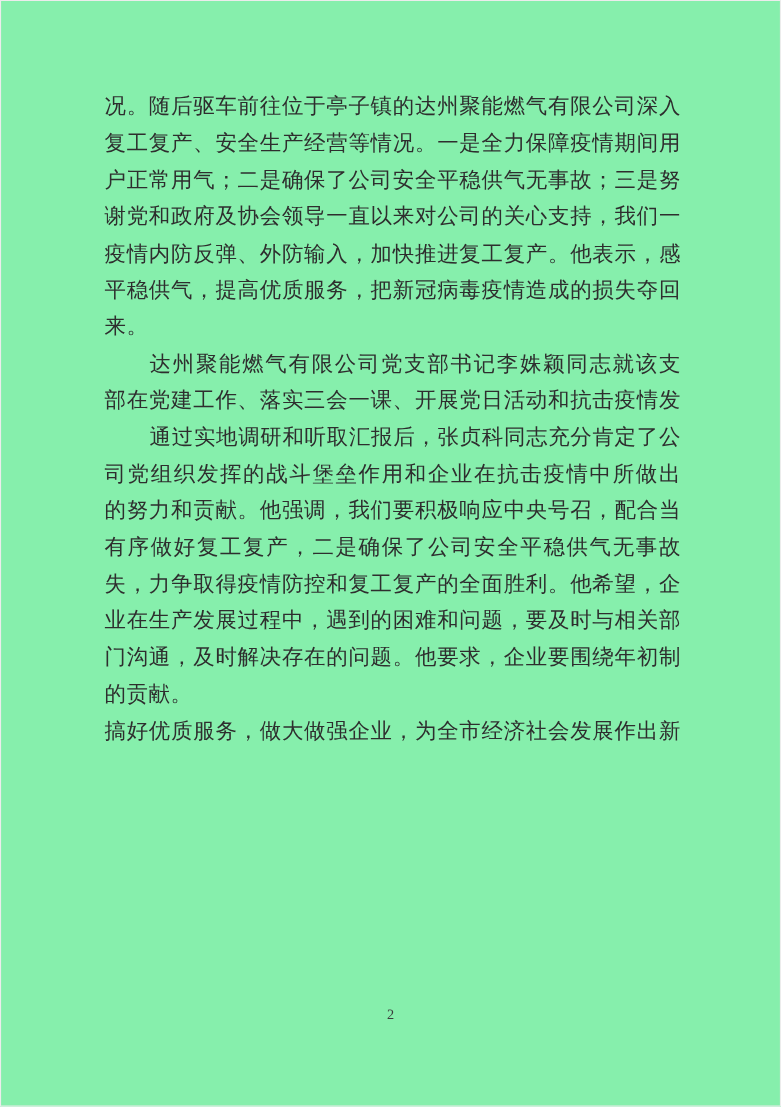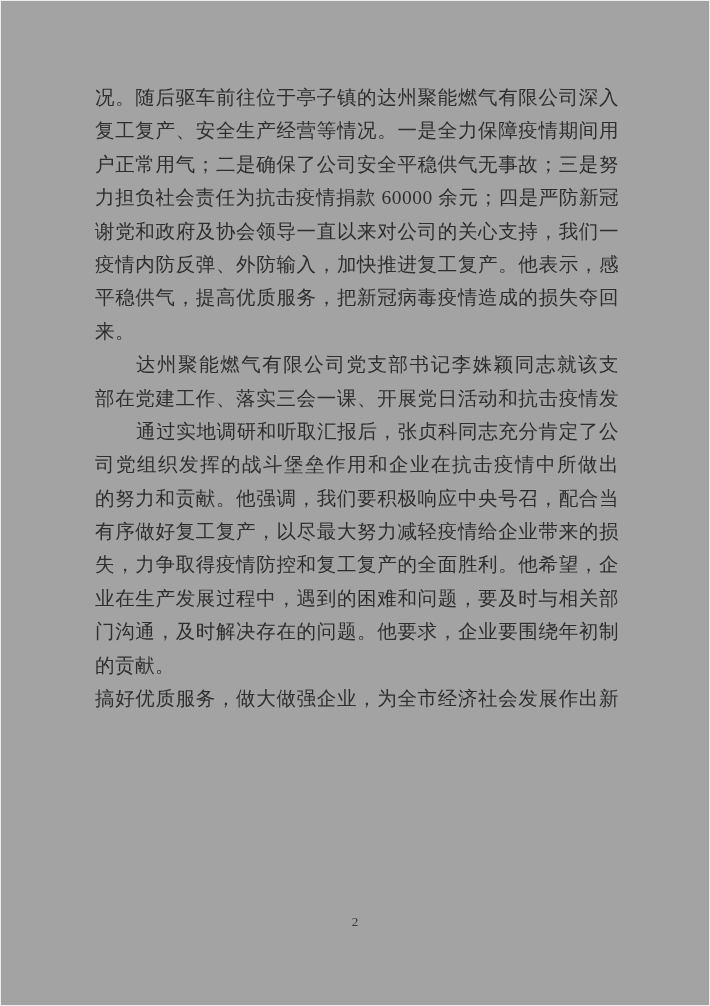--- a/index.html
+++ b/index.html
@@ -10,21 +10,21 @@
   body {
     width: 710px;
     height: 1006px;
     position: relative;
     overflow: hidden;
     font-family: "Liberation Serif", serif;
   }
   .page {
     position: absolute;
     inset: 0;
-    background: #a3a3a3;
+    background: #86efac;
     box-shadow: inset 0 0 0 1px #ececec;
     padding-left: 35px;
   }
   .text-block {
     position: absolute;
     left: 95px;
     top: 81px;
     width: 524px;
     color: #2e2e2e;
     font-size: 19.5px;
@@ -55,31 +55,30 @@
   }
 </style>
 </head>
 <body>
 
 <div class="page">
   <div class="text-block">
       <div class="line">况。随后驱车前往位于亭子镇的达州聚能燃气有限公司深入</div>
       <div class="line">复工复产、安全生产经营等情况。一是全力保障疫情期间用</div>
       <div class="line">户正常用气；二是确保了公司安全平稳供气无事故；三是努</div>
-      <div class="line">力担负社会责任为抗击疫情捐款 60000 余元；四是严防新冠</div>
       <div class="line">谢党和政府及协会领导一直以来对公司的关心支持，我们一</div>
       <div class="line">疫情内防反弹、外防输入，加快推进复工复产。他表示，感</div>
       <div class="line">平稳供气，提高优质服务，把新冠病毒疫情造成的损失夺回</div>
       <div class="line para-end">来。</div>
       <div class="line indent">达州聚能燃气有限公司党支部书记李姝颖同志就该支</div>
       <div class="line">部在党建工作、落实三会一课、开展党日活动和抗击疫情发</div>
       <div class="line indent">通过实地调研和听取汇报后，张贞科同志充分肯定了公</div>
       <div class="line">司党组织发挥的战斗堡垒作用和企业在抗击疫情中所做出</div>
       <div class="line">的努力和贡献。他强调，我们要积极响应中央号召，配合当</div>
-      <div class="line">有序做好复工复产，以尽最大努力减轻疫情给企业带来的损</div>
+      <div class="line">有序做好复工复产，二是确保了公司安全平稳供气无事故</div>
       <div class="line">失，力争取得疫情防控和复工复产的全面胜利。他希望，企</div>
       <div class="line">业在生产发展过程中，遇到的困难和问题，要及时与相关部</div>
       <div class="line">门沟通，及时解决存在的问题。他要求，企业要围绕年初制</div>
       <div class="line para-end">的贡献。</div>
       <div class="line">搞好优质服务，做大做强企业，为全市经济社会发展作出新</div>
     </div>
   <div class="page-number">2</div>
 </div>
 
 </body></html>

